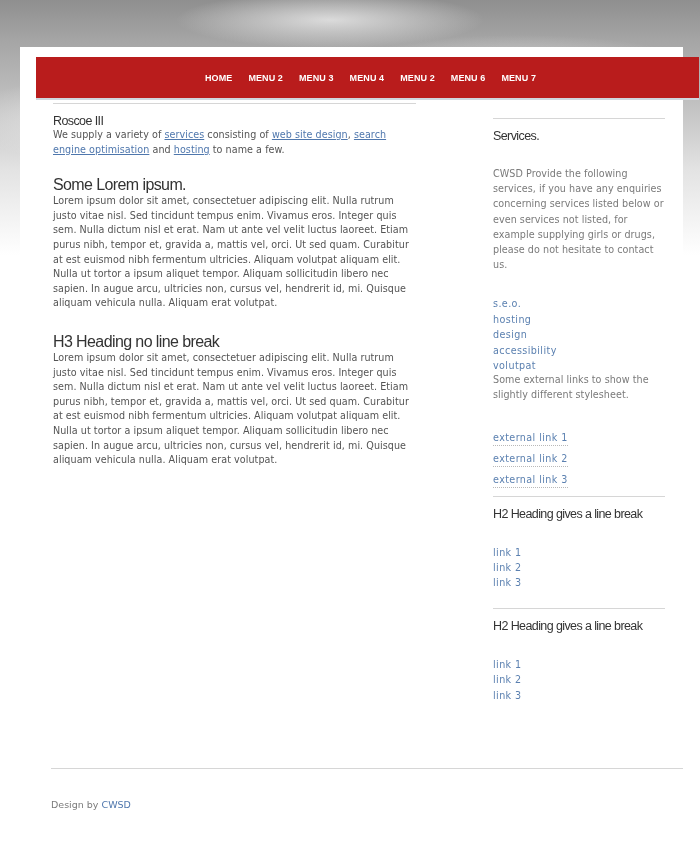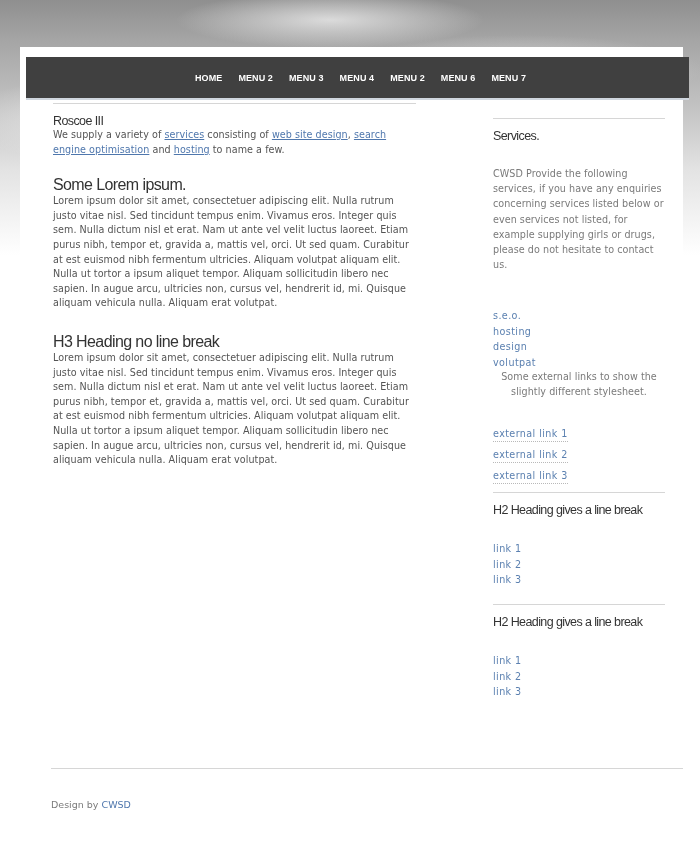--- a/index.html
+++ b/index.html
@@ -14,22 +14,22 @@
       radial-gradient(ellipse 220px 40px at 330px 20px, rgba(235,235,235,0.8), rgba(235,235,235,0) 70%),
       radial-gradient(ellipse 260px 50px at 520px 70px, rgba(225,225,225,0.7), rgba(225,225,225,0) 70%),
       radial-gradient(ellipse 200px 60px at 100px 120px, rgba(240,240,240,0.7), rgba(240,240,240,0) 70%),
       linear-gradient(to bottom, #8f8f8f 0px, #a5a5a5 40px, #c4c4c4 110px, #e3e3e3 170px, #ffffff 255px);
   }
   .page {
     position: absolute; left: 20px; top: 47px; width: 663px; height: 798px;
     background: #ffffff;
   }
   .navbar {
-    position: absolute; left: 6px; top: 10px; width: 663px; height: 41px;
-    background: #404040;
+    position: absolute; left: 16px; top: 10px; width: 663px; height: 41px;
+    background: #b91c1c;
     border-bottom: 2px solid #cfd6de;
   }
   .nav-list {
     position: absolute; left: 0; top: 0; width: 663px; height: 41px;
     display: flex; justify-content: center; align-items: center;
     margin: 0; padding: 0 0 0 6px; list-style: none; box-sizing: border-box;
   }
   .nav-item {
     color: #ffffff; font-family: "Liberation Sans", sans-serif;
     font-size: 9px; font-weight: bold; letter-spacing: 0.1px;
@@ -51,26 +51,26 @@
   .h-lorem { font-size: 16px; margin-top: 19px; }
   .lorem1 { margin-top: 20px; }
   .h3h { font-size: 16px; margin-top: 22px; }
   .lorem2 { margin-top: 22px; }
 
   .side { position: absolute; left: 473px; top: 71px; width: 172px; }
   .side h2 { font-size: 12.5px; }
   .side .h-services { margin-top: 10px; }
   .side p.txt { color: #7a7a7a; }
   .side .svc-text { margin-top: 23px; line-height: 15.2px; }
-  .svc-links { margin-top: 36px; }
+  .svc-links { margin-top: 24px; }
   .slink {
     display: block; font-size: 9.6px; line-height: 15.4px;
     color: #5b80b0; text-decoration: none; cursor: pointer; letter-spacing: 0.4px;
   }
-  .ext-text { margin-top: 23px; text-align: center; }
+  .ext-text { margin-top: 23px; }
   .ext-links { margin-top: 23px; }
   .extlink {
     display: inline-block; font-size: 9.6px; line-height: 14px;
     color: #5b80b0; text-decoration: none; border-bottom: 1px dotted #b9b9b9;
     cursor: pointer; letter-spacing: 0.4px; margin-bottom: 1px;
   }
   .side .rule.r2 { margin-top: 7px; }
   .side .h2a { margin-top: 10px; }
   .lnk-group { margin-top: 24px; }
   .side .rule.r3 { margin-top: 17px; }
@@ -116,20 +116,21 @@
   </div>
 
   <div class="side">
     <div class="rule"></div>
     <h2 class="h-services">Services.</h2>
     <p class="txt svc-text">CWSD Provide the following services, if you have any enquiries concerning services listed below or even services not listed, for example supplying girls or drugs, please do not hesitate to contact us.</p>
     <div class="svc-links">
       <a class="slink">s.e.o.</a>
       <a class="slink">hosting</a>
       <a class="slink">design</a>
+      <a class="slink">accessibility</a>
       <a class="slink">volutpat</a>
     </div>
     <p class="txt ext-text">Some external links to show the slightly different stylesheet.</p>
     <div class="ext-links">
       <a class="extlink">external link 1</a><br>
       <a class="extlink">external link 2</a><br>
       <a class="extlink">external link 3</a>
     </div>
     <div class="rule r2"></div>
     <h2 class="h2a">H2 Heading gives a line break</h2>

